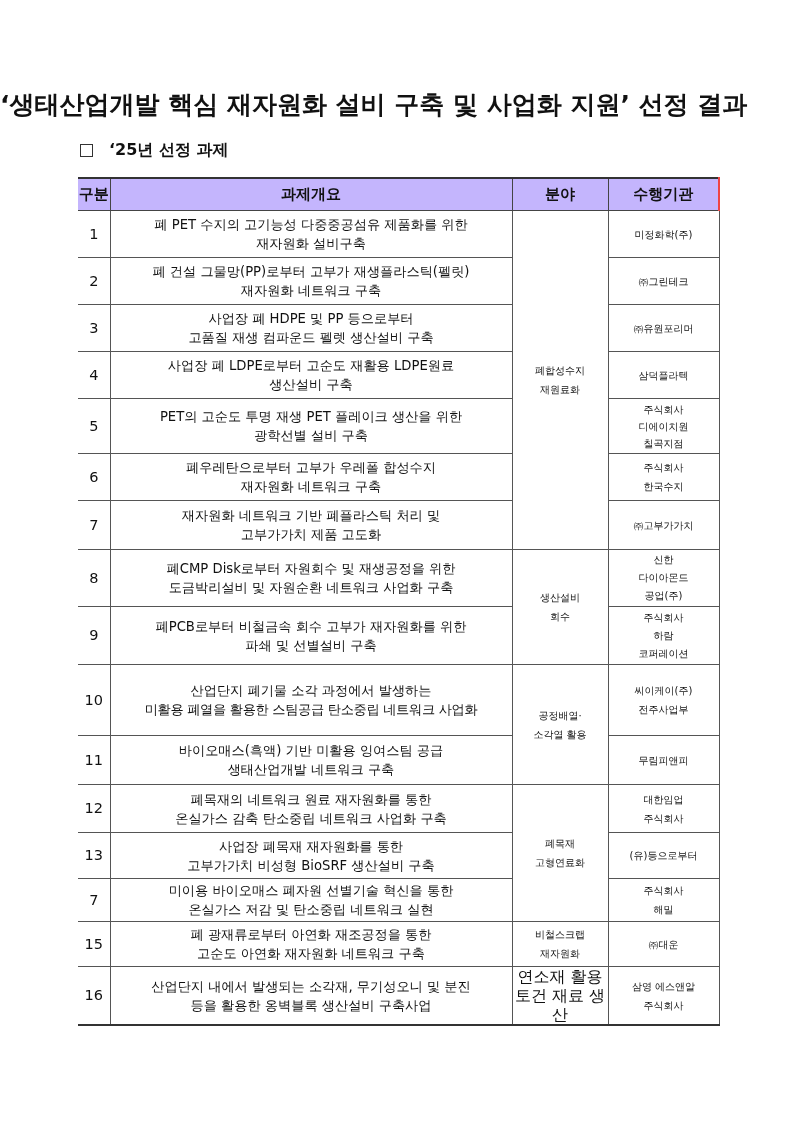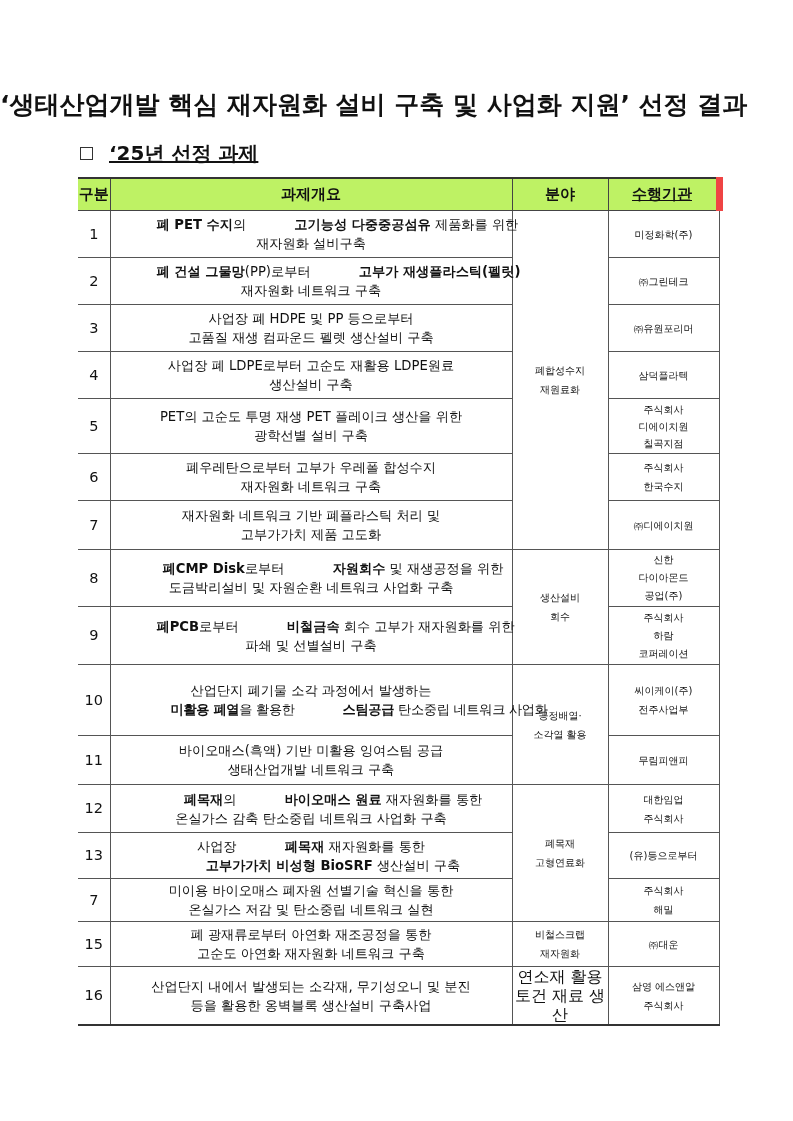--- a/index.html
+++ b/index.html
@@ -7,52 +7,52 @@
     width: 793px; height: 1121px; position: relative; overflow: hidden;
     font-family: "DejaVu Sans", "Liberation Sans", sans-serif;
     color: #111;
   }
   .title {
     position: absolute; left: 0; top: 88px; width: 793px;
     font-size: 25px; font-weight: bold; letter-spacing: 0px;
   }
   .subtitle {
     position: absolute; left: 80px; top: 140px;
-    font-size: 20px; font-weight: bold; display: flex; align-items: center; text-decoration: underline;
+    font-size: 16px; font-weight: bold; display: flex; align-items: center;
   }
   .subtitle .box {
     display: inline-block; width: 11px; height: 11px; border: 1px solid #333;
     margin-right: 16px; background: #fff;
   }
   table {
     position: absolute; left: 78px; top: 177px; width: 641px;
     border-collapse: collapse; table-layout: fixed;
     font-size: 13.2px;
   }
   col.c-no { width: 32px; }
   col.c-ov { width: 402px; }
   col.c-fd { width: 96px; }
   col.c-org { width: 111px; }
   th {
-    background: #bef264; font-weight: bold; font-size: 15px; height: 31px;
+    background: #c4b5fd; font-weight: bold; font-size: 15px; height: 31px;
     border-left: 1px solid #444; border-right: 1px solid #444;
     border-top: 2px solid #333; border-bottom: 1.5px solid #444;
     text-align: center; padding: 0;
   }
   th:first-child { border-left: none; }
-  th:last-child { border-right: 7px solid #ef4444; text-decoration: underline; }
+  th:last-child { border-right: 2px solid #ef4444; }
   td {
     border: 1px solid #555; text-align: center; vertical-align: middle;
     padding: 0 2px; line-height: 19px;
   }
   td:first-child { border-left: none; font-size: 14.5px; }
   tr:last-child td { border-bottom: 2px solid #333; }
   td.ov { font-size: 13.2px; white-space: nowrap; }
   td.fd, td.org { font-size: 10px; }
-  b { font-weight: bold; margin-left: 44px; }
+  b { font-weight: normal; }
 </style>
 </head>
 <body>
 
 <div class="title">‘생태산업개발 핵심 재자원화 설비 구축 및 사업화 지원’ 선정 결과</div>
 
 <div class="subtitle">
   <span class="box"></span>
   <span>‘25년 선정 과제</span>
 </div>
@@ -132,21 +132,21 @@
       <td class="org" style="white-space:pre-line">주식회사
 한국수지</td>
     </tr>
 
     <tr style="height:49px">
       <td>7</td>
       <td class="ov">
         <div>재자원화 네트워크 기반 폐플라스틱 처리 및</div>
         <div>고부가가치 제품 고도화</div>
       </td>
-      <td class="org" style="white-space:pre-line">㈜디에이치원</td>
+      <td class="org" style="white-space:pre-line">㈜고부가가치</td>
     </tr>
 
     <tr style="height:57px">
       <td>8</td>
       <td class="ov">
         <div><b>폐CMP Disk</b><span>로부터 </span><b>자원회수</b><span> 및 재생공정을 위한</span></div>
         <div>도금박리설비 및 자원순환 네트워크 사업화 구축</div>
       </td>
       <td class="fd" rowspan="2" style="white-space:pre-line">생산설비
 회수</td>
@@ -183,21 +183,21 @@
       <td class="ov">
         <div>바이오매스(흑액) 기반 미활용 잉여스팀 공급</div>
         <div>생태산업개발 네트워크 구축</div>
       </td>
       <td class="org" style="white-space:pre-line">무림피앤피</td>
     </tr>
 
     <tr style="height:48px">
       <td>12</td>
       <td class="ov">
-        <div><b>폐목재</b><span>의 </span><b>바이오매스 원료</b><span> 재자원화를 통한</span></div>
+        <div><b>폐목재</b><span>의 </span><b>네트워크 원료</b><span> 재자원화를 통한</span></div>
         <div>온실가스 감축 탄소중립 네트워크 사업화 구축</div>
       </td>
       <td class="fd" rowspan="3" style="white-space:pre-line">폐목재
 고형연료화</td>
       <td class="org" style="white-space:pre-line">대한임업
 주식회사</td>
     </tr>
 
     <tr style="height:46px">
       <td>13</td>

